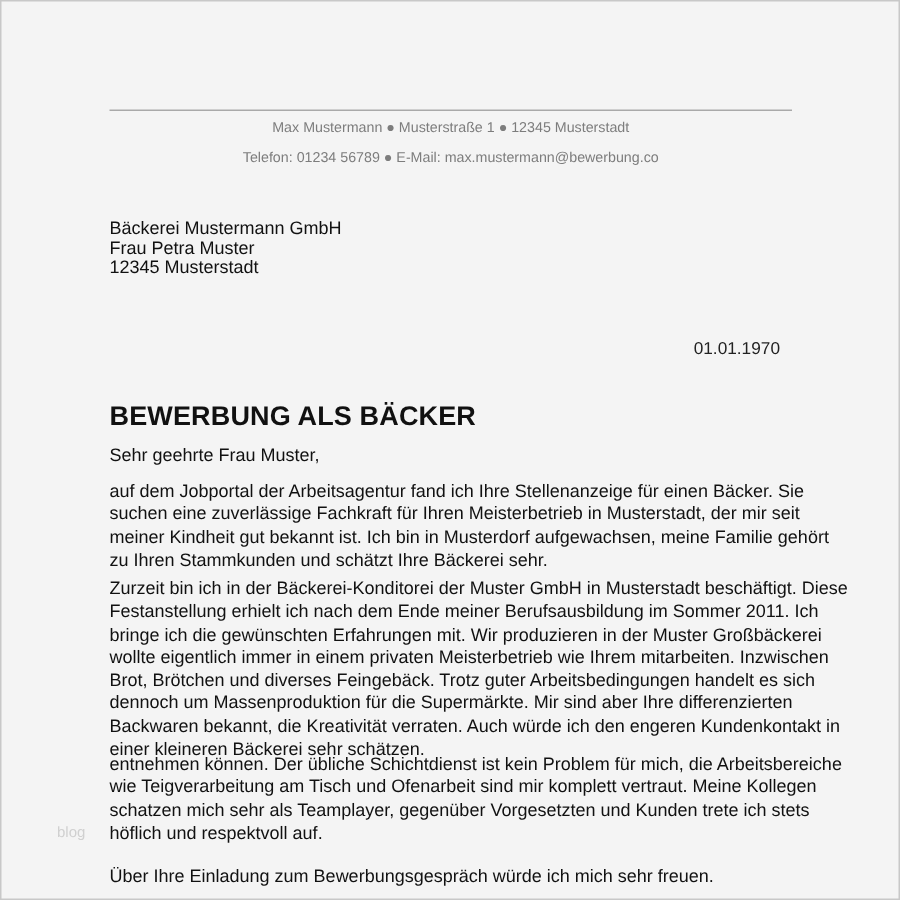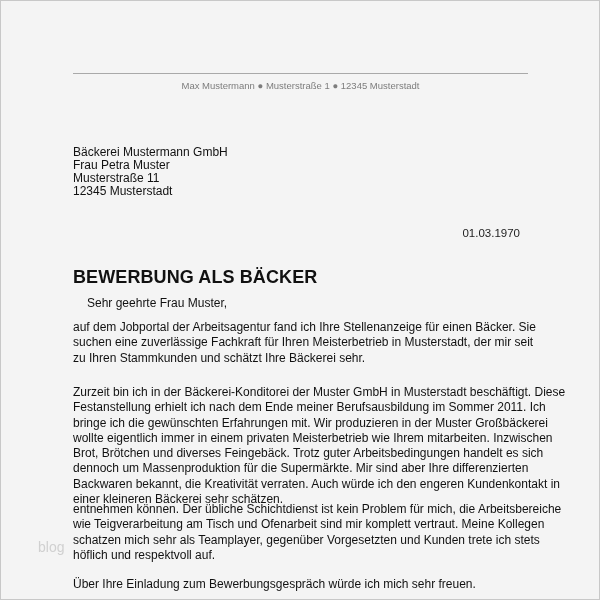--- a/index.html
+++ b/index.html
@@ -59,70 +59,71 @@
       position: absolute;
       left: 72px;
       top: 266px;
       font-size: 18px;
       font-weight: bold;
       color: #111;
       letter-spacing: 0.1px;
     }
     .salutation {
       position: absolute;
-      left: 86px;
+      left: 72px;
       top: 295px;
       font-size: 12px;
       color: #111;
     }
     .para {
       position: absolute;
       left: 72px;
       font-size: 12px;
       line-height: 15.3px;
       color: #111;
       white-space: nowrap;
     }
     .para div { white-space: nowrap; }
     .para-1 { top: 319px; }
     .para-2 { top: 384px; }
     .para-3 { top: 501px; }
     .para-4 { top: 576px; }
     .watermark {
       position: absolute;
       left: 37px;
-      top: 538px;
-      font-size: 14px;
+      top: 549px;
+      font-size: 10px;
       color: #d0d0d0;
     }
   </style>
 </head>
 <body>
 
 <div class="page">
 
   <div class="sender sender-line-1">Max Mustermann ● Musterstraße 1 ● 12345 Musterstadt</div>
+  <div class="sender sender-line-2">Telefon: 01234 56789 ● E-Mail: max.mustermann@bewerbung.co</div>
   <div class="rule"></div>
 
   <div class="recipient">
     <div>Bäckerei Mustermann GmbH</div>
     <div>Frau Petra Muster</div>
-    <div>Musterstraße 11</div>
     <div>12345 Musterstadt</div>
   </div>
 
-  <div class="date">01.03.1970</div>
+  <div class="date">01.01.1970</div>
 
   <div class="subject">BEWERBUNG ALS BÄCKER</div>
 
   <div class="salutation">Sehr geehrte Frau Muster,</div>
 
   <div class="para para-1">
     <div>auf dem Jobportal der Arbeitsagentur fand ich Ihre Stellenanzeige für einen Bäcker. Sie</div>
     <div>suchen eine zuverlässige Fachkraft für Ihren Meisterbetrieb in Musterstadt, der mir seit</div>
+    <div>meiner Kindheit gut bekannt ist. Ich bin in Musterdorf aufgewachsen, meine Familie gehört</div>
     <div>zu Ihren Stammkunden und schätzt Ihre Bäckerei sehr.</div>
   </div>
 
   <div class="para para-2">
     <div>Zurzeit bin ich in der Bäckerei-Konditorei der Muster GmbH in Musterstadt beschäftigt. Diese</div>
     <div>Festanstellung erhielt ich nach dem Ende meiner Berufsausbildung im Sommer 2011. Ich</div>
     <div>bringe ich die gewünschten Erfahrungen mit. Wir produzieren in der Muster Großbäckerei</div>
     <div>wollte eigentlich immer in einem privaten Meisterbetrieb wie Ihrem mitarbeiten. Inzwischen</div>
     <div>Brot, Brötchen und diverses Feingebäck. Trotz guter Arbeitsbedingungen handelt es sich</div>
     <div>dennoch um Massenproduktion für die Supermärkte. Mir sind aber Ihre differenzierten</div>

